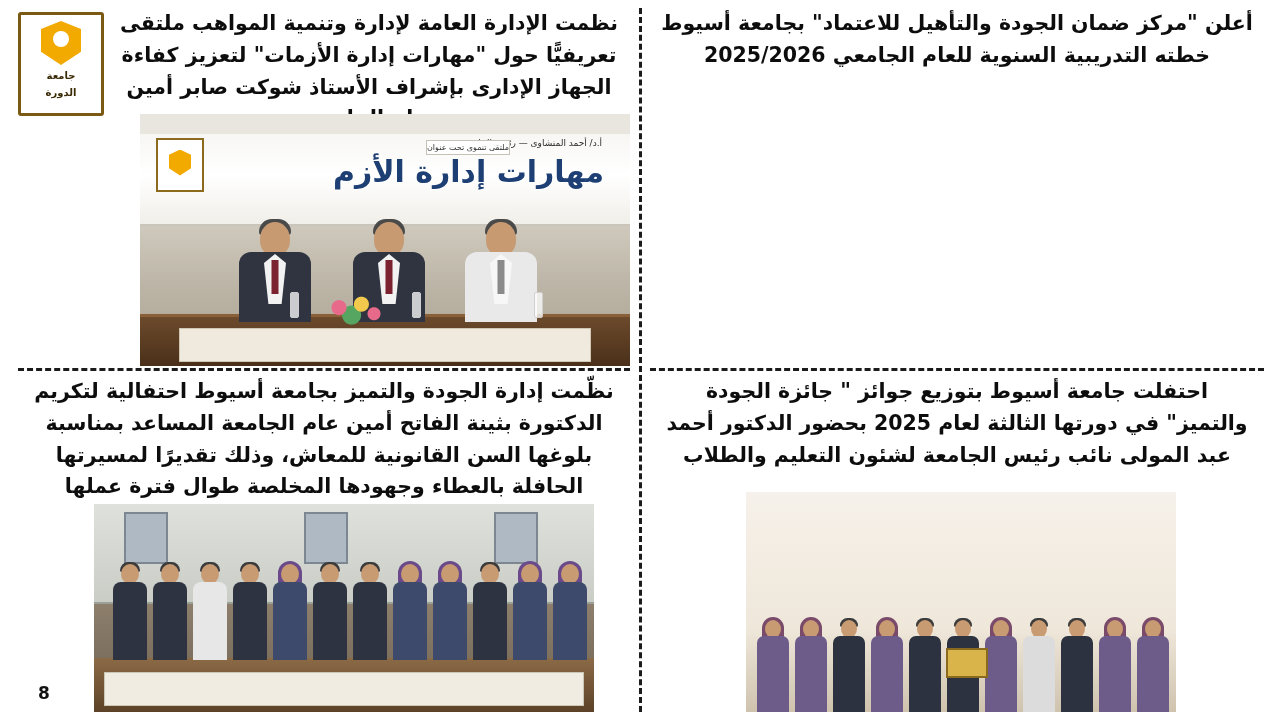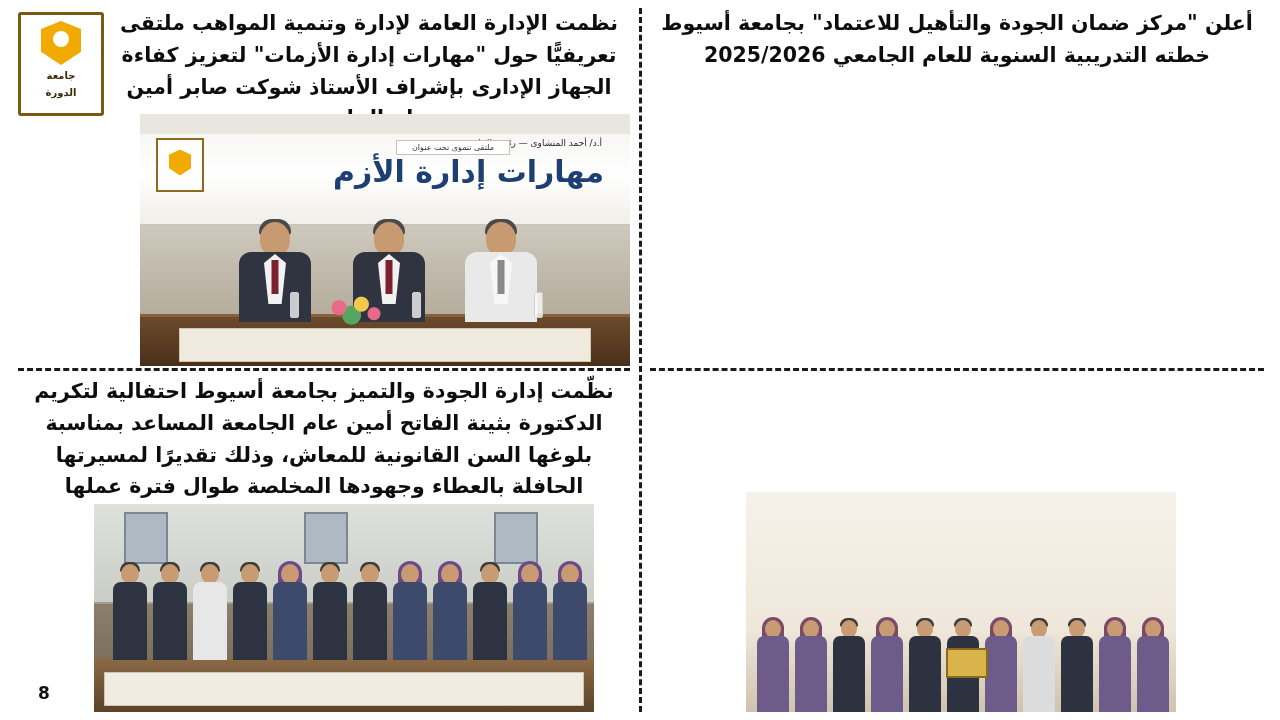--- a/index.html
+++ b/index.html
@@ -120,21 +120,21 @@
     margin-left: 20px;
   }
   .tl-banner-sub {
     position: absolute; right: 28px; top: 24px;
     direction: rtl; color: #2b2b2b; font-size: 9px;
   }
   .tl-chip {
     position: absolute; top: 26px; right: 120px;
     direction: rtl;
     font-size: 8px; color: #333; background: #fff;
-    border: 1px solid #c6c2b7; padding: 2px 15px;
+    border: 1px solid #c6c2b7; padding: 2px 0;
   }
   .tl-logo {
     position: absolute; left: 16px; top: 24px;
     width: 48px; height: 54px; border: 2px solid #8c6b1e; background: #fff;
   }
   .tl-logo:after {
     content:""; position:absolute; left:50%; top:45%;
     transform: translate(-50%,-50%);
     width: 22px; height: 26px; background:#f2a900;
     clip-path: polygon(50% 0%, 100% 20%, 100% 72%, 50% 100%, 0% 72%, 0% 20%);
@@ -436,20 +436,21 @@
         </div>
       <div class="bl-person hijab" style="left:458px">
           <div class="hr"></div>
           <div class="h"></div>
           <div class="b"></div>
         </div>
     </div>
   </div>
 
   <div class="quad" id="q-br">
+    <div class="headline">احتفلت جامعة أسيوط بتوزيع جوائز " جائزة الجودة والتميز" في دورتها الثالثة لعام 2025 بحضور الدكتور أحمد عبد المولى نائب رئيس الجامعة لشئون التعليم والطلاب</div>
 
     <div class="photo" id="photo-br">
       <div class="br-person f" style="left:10px">
           <div class="hr"></div>
           <div class="h"></div>
           <div class="b"></div>
         </div>
       <div class="br-person f" style="left:48px">
           <div class="hr"></div>
           <div class="h"></div>

